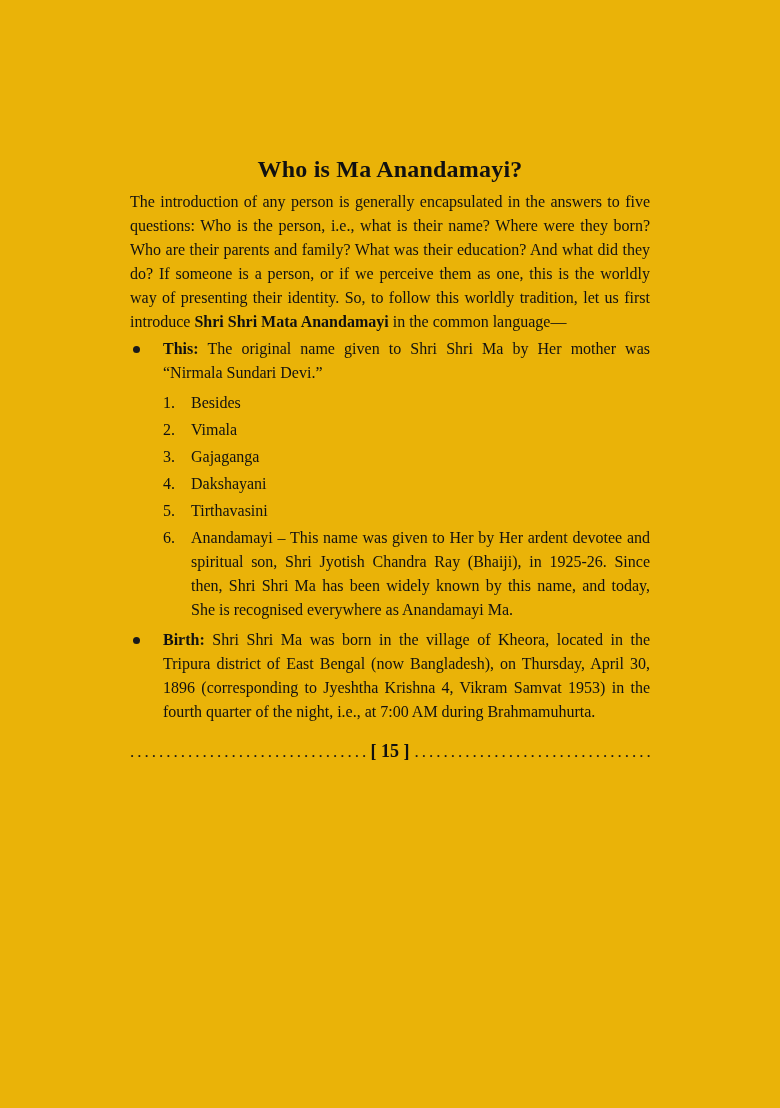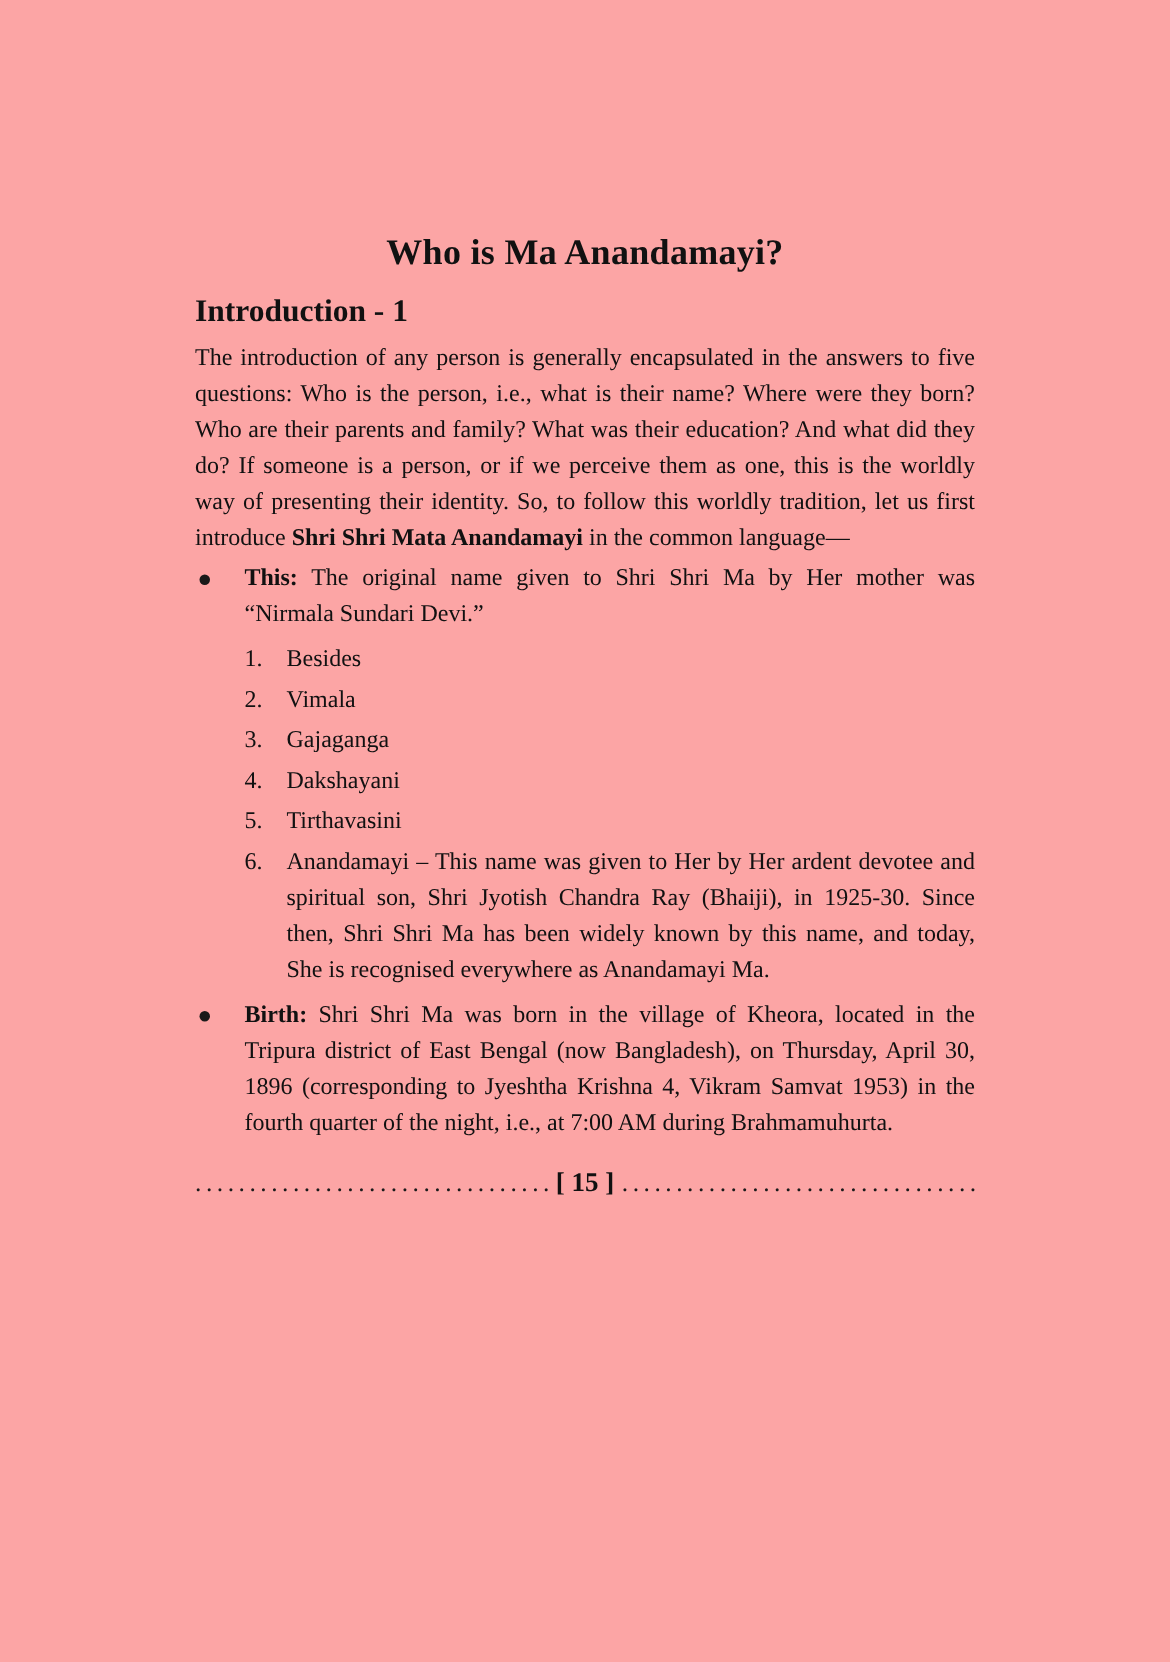--- a/index.html
+++ b/index.html
@@ -5,21 +5,21 @@
   * { margin: 0; padding: 0; box-sizing: border-box; }
   html, body { background: #ffffff; }
   body {
     width: 780px;
     font-family: "Liberation Serif", "DejaVu Serif", serif;
     color: #111111;
   }
   .page {
     width: 780px;
     height: 1108px;
-    background: #fca5a5;
+    background: #eab308;
     padding: 155px 130px 0 130px;
     overflow: hidden;
   }
   .page-title {
     font-size: 24px;
     line-height: 29px;
     font-weight: bold;
     text-align: center;
     letter-spacing: 0.2px;
   }
@@ -98,21 +98,20 @@
   }
   b { font-weight: bold; }
 </style>
 </head>
 <body>
 
 <div class="page">
 
   <h1 class="page-title">Who is Ma Anandamayi?</h1>
 
-  <h2 class="section-heading">Introduction - 1</h2>
 
   <p class="intro body-text"><span>The introduction of any person is generally encapsulated in the answers to five questions: Who is the person, i.e., what is their name? Where were they born? Who are their parents and family? What was their education? And what did they do? If someone is a person, or if we perceive them as one, this is the worldly way of presenting their identity. So, to follow this worldly tradition, let us first introduce </span><b>Shri Shri Mata Anandamayi</b><span> in the common language—</span></p>
 
   <div class="bullet-item body-text">
     <div class="bullet-col">
       <span class="bullet-dot"></span>
     </div>
     <div class="bullet-body">
       <p class="bullet-text"><b>This:</b><span> The original name given to Shri Shri Ma by Her mother was “Nirmala Sundari Devi.”</span></p>
       <ol class="names">
@@ -131,21 +130,21 @@
         <li>
           <span class="num">4.</span>
           <span class="num-text">Dakshayani</span>
         </li>
         <li>
           <span class="num">5.</span>
           <span class="num-text">Tirthavasini</span>
         </li>
         <li>
           <span class="num">6.</span>
-          <span class="num-text">Anandamayi – This name was given to Her by Her ardent devotee and spiritual son, Shri Jyotish Chandra Ray (Bhaiji), in 1925-30. Since then, Shri Shri Ma has been widely known by this name, and today, She is recognised everywhere as Anandamayi Ma.</span>
+          <span class="num-text">Anandamayi – This name was given to Her by Her ardent devotee and spiritual son, Shri Jyotish Chandra Ray (Bhaiji), in 1925-26. Since then, Shri Shri Ma has been widely known by this name, and today, She is recognised everywhere as Anandamayi Ma.</span>
         </li>
       </ol>
     </div>
   </div>
 
   <div class="bullet-item body-text">
     <div class="bullet-col">
       <span class="bullet-dot"></span>
     </div>
     <div class="bullet-body">

